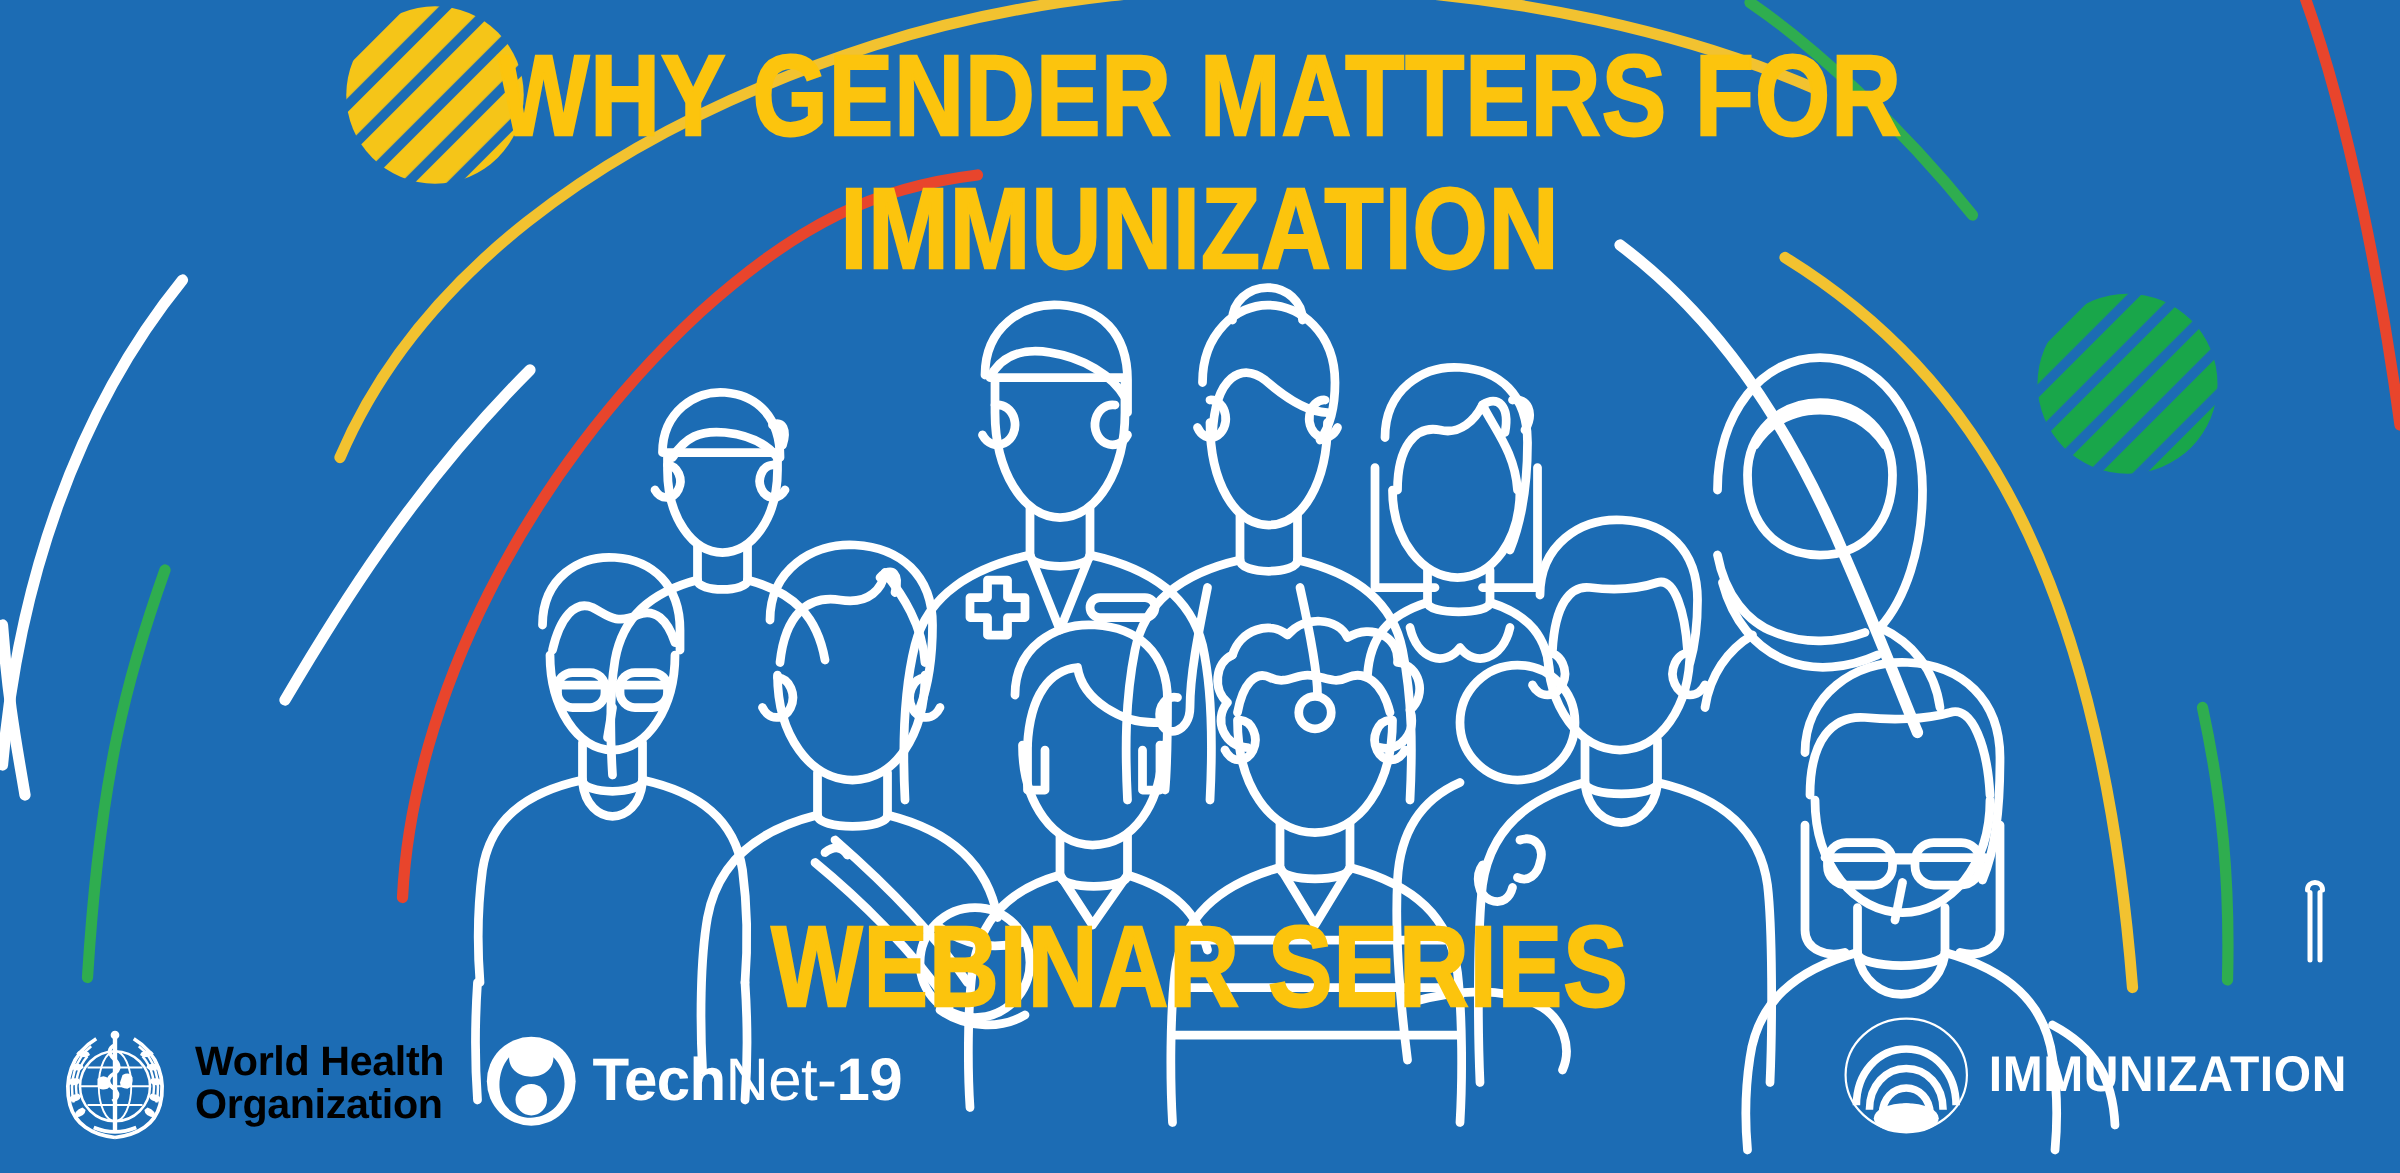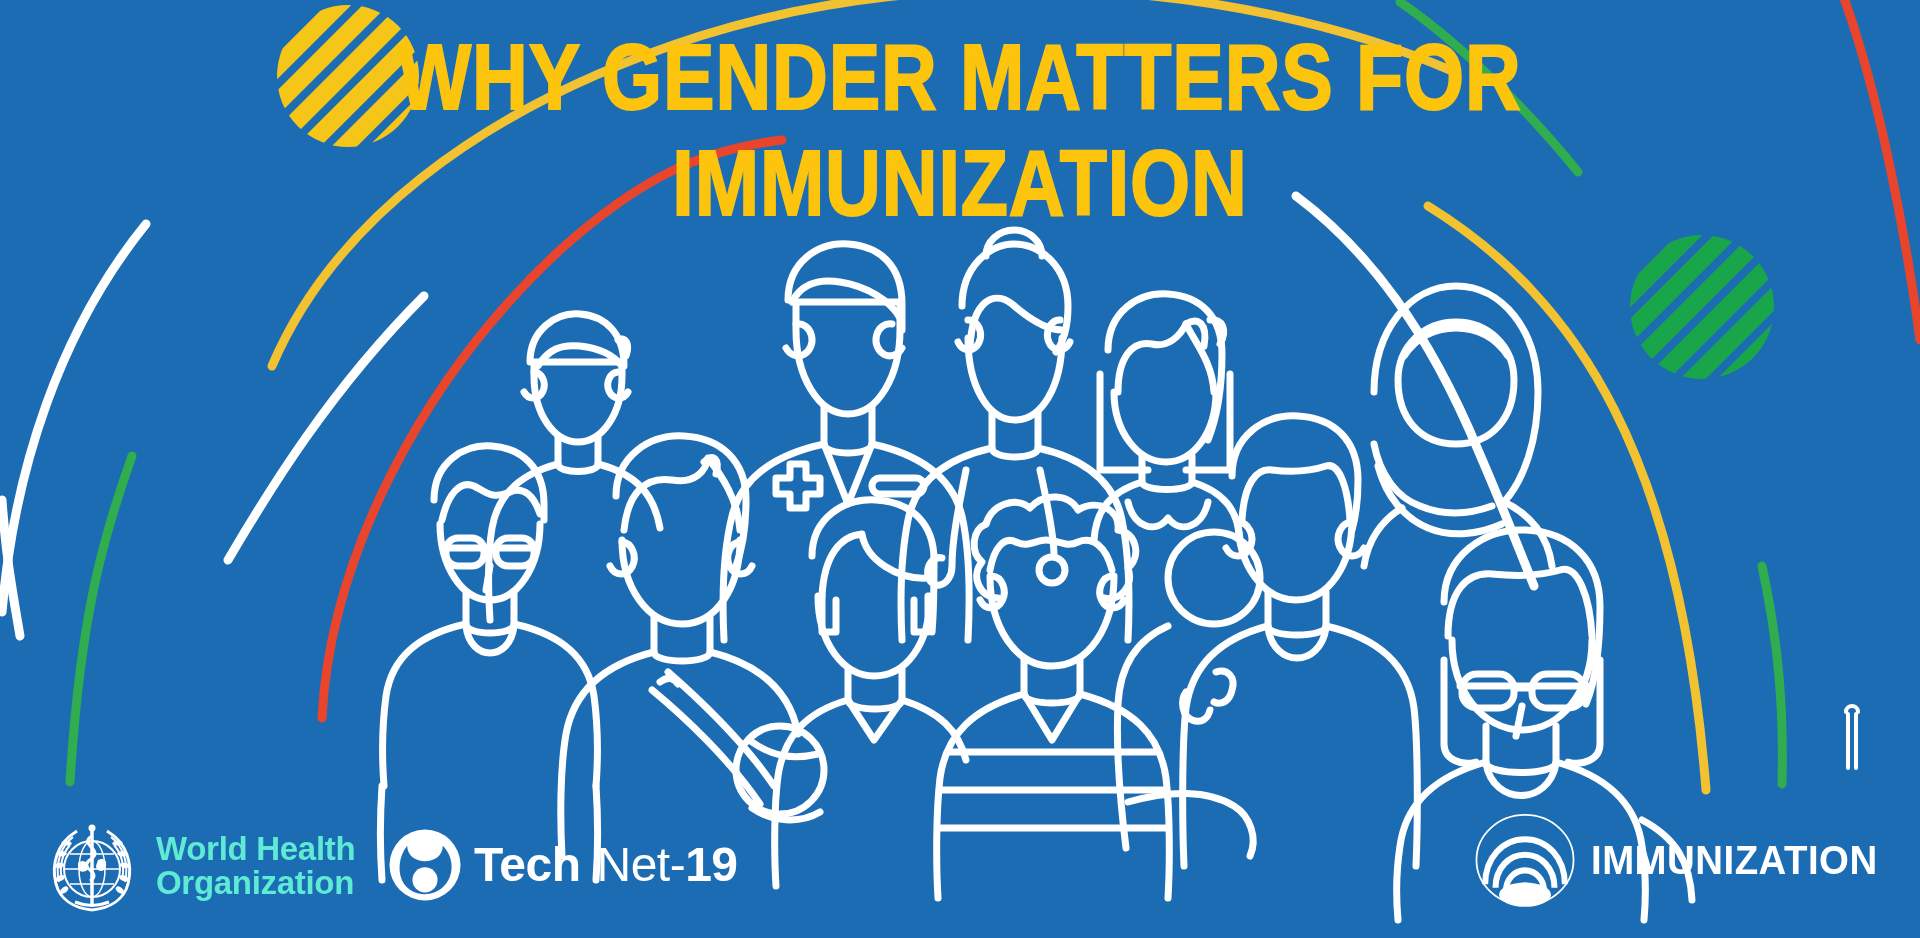--- a/index.html
+++ b/index.html
@@ -60,32 +60,32 @@
   .logo-bar{
     position:absolute;
     left:0;bottom:0;width:1920px;height:150px;
     z-index:50;
   }
   .logo{position:absolute;display:flex;align-items:center;}
 
   .logo-who{left:42px;bottom:22px;}
   .who-mark{width:100px;height:100px;flex:0 0 auto;}
   .who-text{
-    margin-left:14px;color:#5eead4;
+    margin-left:14px;color:#000000;
     font-weight:bold;font-size:33px;line-height:34px;
     letter-spacing:-0.3px;
   }
 
   .logo-tn{left:388px;bottom:36px;}
   .tn-mark{width:74px;height:74px;flex:0 0 auto;}
   .tn-text{
     margin-left:12px;color:#ffffff;font-size:48px;line-height:48px;
     font-weight:bold;letter-spacing:-0.5px;white-space:nowrap;
   }
-  .tn-text .thin{font-weight:normal;margin-left:16px;}
+  .tn-text .thin{font-weight:normal;}
 
   .logo-ia{right:30px;bottom:26px;}
   .ia-mark{width:104px;height:104px;flex:0 0 auto;}
   .ia-text{margin-left:14px;color:#ffffff;}
   .ia-l1{font-weight:bold;font-size:40px;line-height:42px;letter-spacing:0.5px;transform:scaleX(0.96);transform-origin:left center;}
   .ia-l2{font-size:42px;line-height:44px;letter-spacing:0.5px;white-space:nowrap;}
   .ia-l2 .b{font-weight:bold;}
   .ia-l2 .t{font-weight:normal;}
 </style>
 </head>
@@ -319,20 +319,23 @@
       <path d="M596,786 C598,816 598,852 596,880"></path>
       <path d="M1642,820 C1676,838 1690,862 1692,900"></path>
     </g>
   </svg>
 
   <div class="title-wrap">
     <span class="title-line">WHY GENDER MATTERS FOR</span>
     <span class="title-line">IMMUNIZATION</span>
   </div>
 
+  <div class="subtitle-wrap">
+    <span class="subtitle-line">WEBINAR SERIES</span>
+  </div>
 
   <div class="logo-bar">
 
     <div class="logo logo-who">
       <svg class="who-mark" viewBox="0 0 200 200" aria-hidden="true">
         <g fill="none" stroke="#ffffff" stroke-width="4">
 
           <path d="M70,30 C30,54 18,96 28,136 C36,166 62,184 100,188" stroke-width="6"></path>
           <path d="M62,42 C36,62 26,98 34,132"></path>
           <path d="M56,58 C40,76 34,102 40,126"></path>

